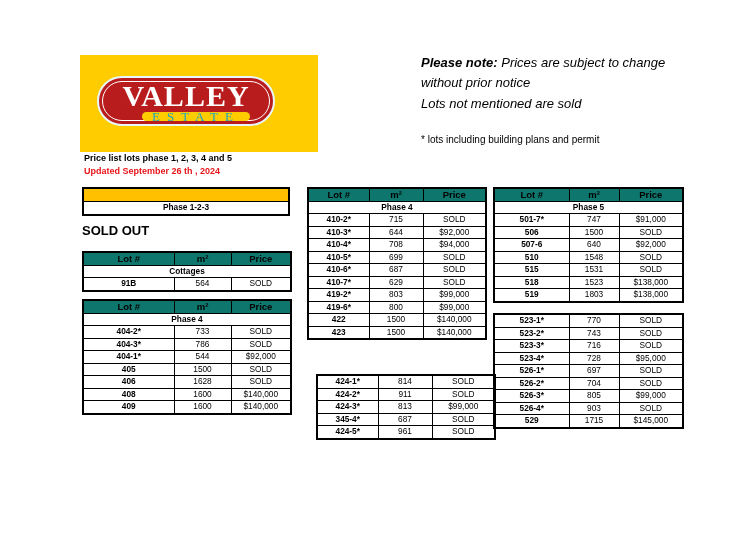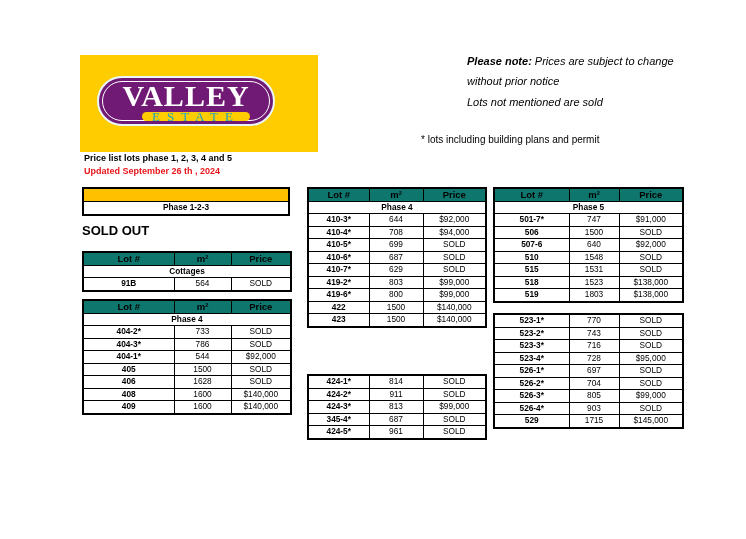--- a/index.html
+++ b/index.html
@@ -1,29 +1,29 @@
 <!DOCTYPE html>
 <html><head>
 <meta charset="utf-8">
 <style>
   html, body { margin:0; padding:0; }
   body { width:746px; height:539px; background:#ffffff; position:relative; overflow:hidden;
          font-family:"Liberation Sans", sans-serif; color:#000; }
   .abs { position:absolute; }
   .logo { left:80px; top:55px; width:238px; height:97px; background:#FFCC00; }
   .pill { position:absolute; left:17px; top:21px; width:178px; height:50px; border-radius:25px;
-          background:#701a75; border:2px solid #e9f6fa; box-sizing:border-box; }
+          background:#b91c1c; border:2px solid #e9f6fa; box-sizing:border-box; }
   .pill-inner { position:absolute; left:3px; top:3px; right:3px; bottom:3px; border-radius:22px; border:1px solid #ffffff; }
   .logo-word { position:absolute; left:0; right:0; top:3px; text-align:center; color:#fff;
                font-family:"Liberation Serif", serif; font-size:30px; font-weight:bold; letter-spacing:1px; line-height:30px; }
   .logo-sub { position:absolute; left:43px; width:108px; top:34px; height:9px; border-radius:5px; background:#FFCC00;
               color:#1BA3C6; font-family:"Liberation Serif", serif; font-size:13px; line-height:9px; text-align:center; letter-spacing:7px; }
   .subtitle { left:84px; top:153px; font-size:9px; font-weight:bold; }
   .updated { left:84px; top:166px; font-size:9px; font-weight:bold; color:#E8161B; }
-  .note { left:421px; font-size:11px; font-style:italic;margin-left:46px; }
+  .note { left:421px; font-size:13px; font-style:italic; }
   .note b { font-style:italic; }
   .note-star { left:421px; top:134px; font-size:10px; font-weight:normal; }
   table { position:absolute; border-collapse:collapse; border:2px solid #000; font-size:8.3px; table-layout:fixed; }
   td, th { border:1px solid #000; text-align:center; padding:0; height:11.5px; line-height:11px; white-space:nowrap; }
   th { background:#0f766e; font-weight:bold; font-size:9.5px; }
   td.lot { font-weight:bold; }
   td.phase { font-weight:bold;margin-left:8px; }
   tr.hdr td { background:#FFC000; height:12px; }
   .soldout { left:82px; top:223px; width:208px; text-align:left; font-size:13px; font-weight:bold; }
 </style>
@@ -143,20 +143,25 @@
   <tbody>
       <tr>
     <th>Lot #</th>
     <th>m²</th>
     <th>Price</th>
   </tr>
   <tr>
         <td colspan="3" class="phase">Phase 4</td>
       </tr>
   <tr>
+        <td class="lot">410-2*</td>
+        <td>715</td>
+        <td>SOLD</td>
+      </tr>
+  <tr>
         <td class="lot">410-3*</td>
         <td>644</td>
         <td>$92,000</td>
       </tr>
   <tr>
         <td class="lot">410-4*</td>
         <td>708</td>
         <td>$94,000</td>
       </tr>
   <tr>
@@ -190,21 +195,21 @@
         <td>$140,000</td>
       </tr>
   <tr>
         <td class="lot">423</td>
         <td>1500</td>
         <td>$140,000</td>
       </tr>
 </tbody>
   </table>
 
-<table style="left:307px; top:374px; width:178px;">
+<table style="left:316px; top:374px; width:178px;">
   <colgroup>
       <col style="width:61px">
       <col style="width:54px">
       <col style="width:63px">
     </colgroup>
   <tbody>
       <tr>
         <td class="lot">424-1*</td>
         <td>814</td>
         <td>SOLD</td>

